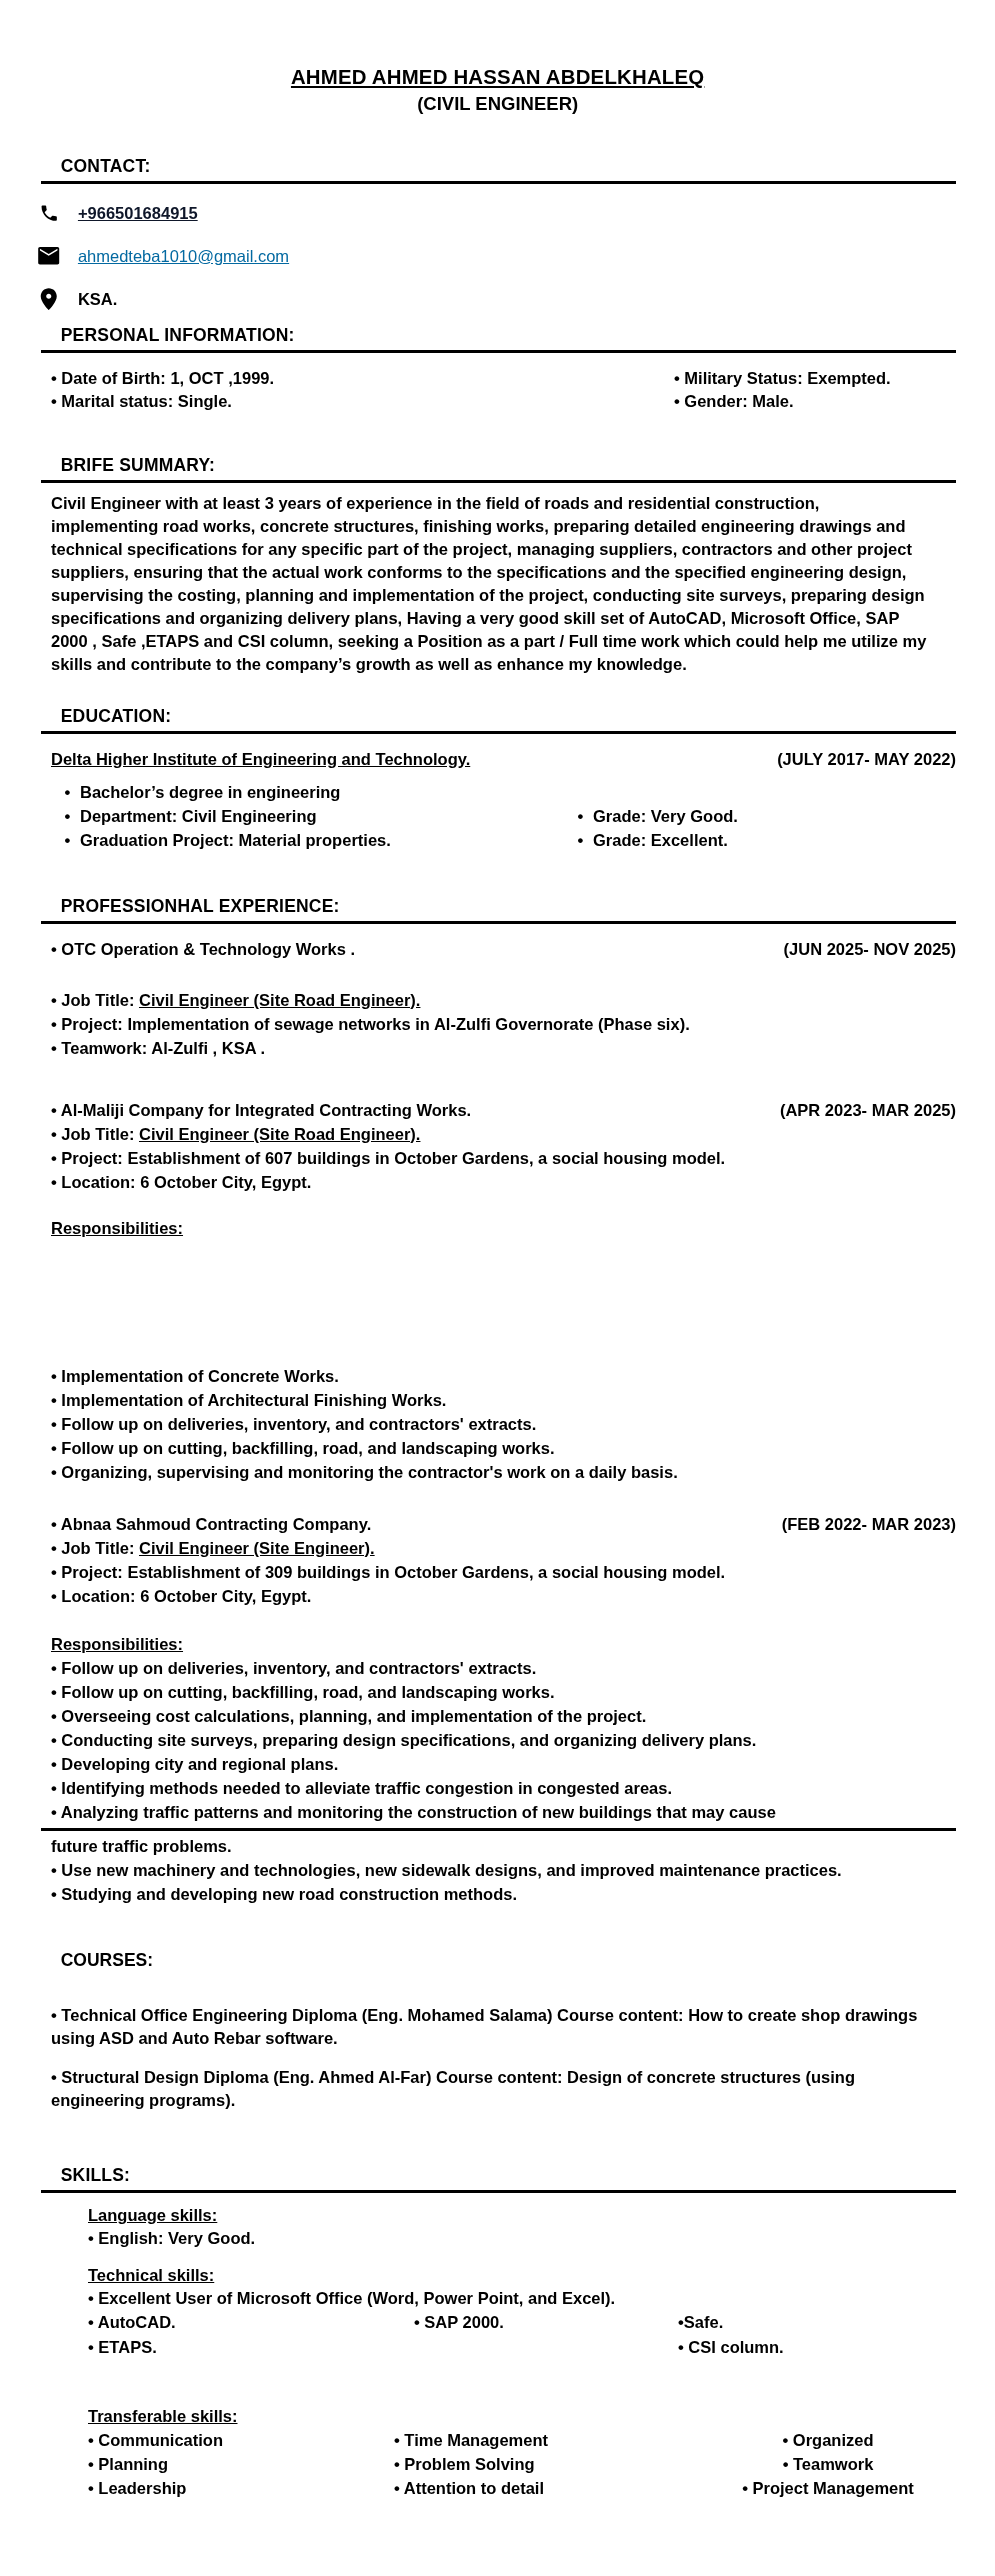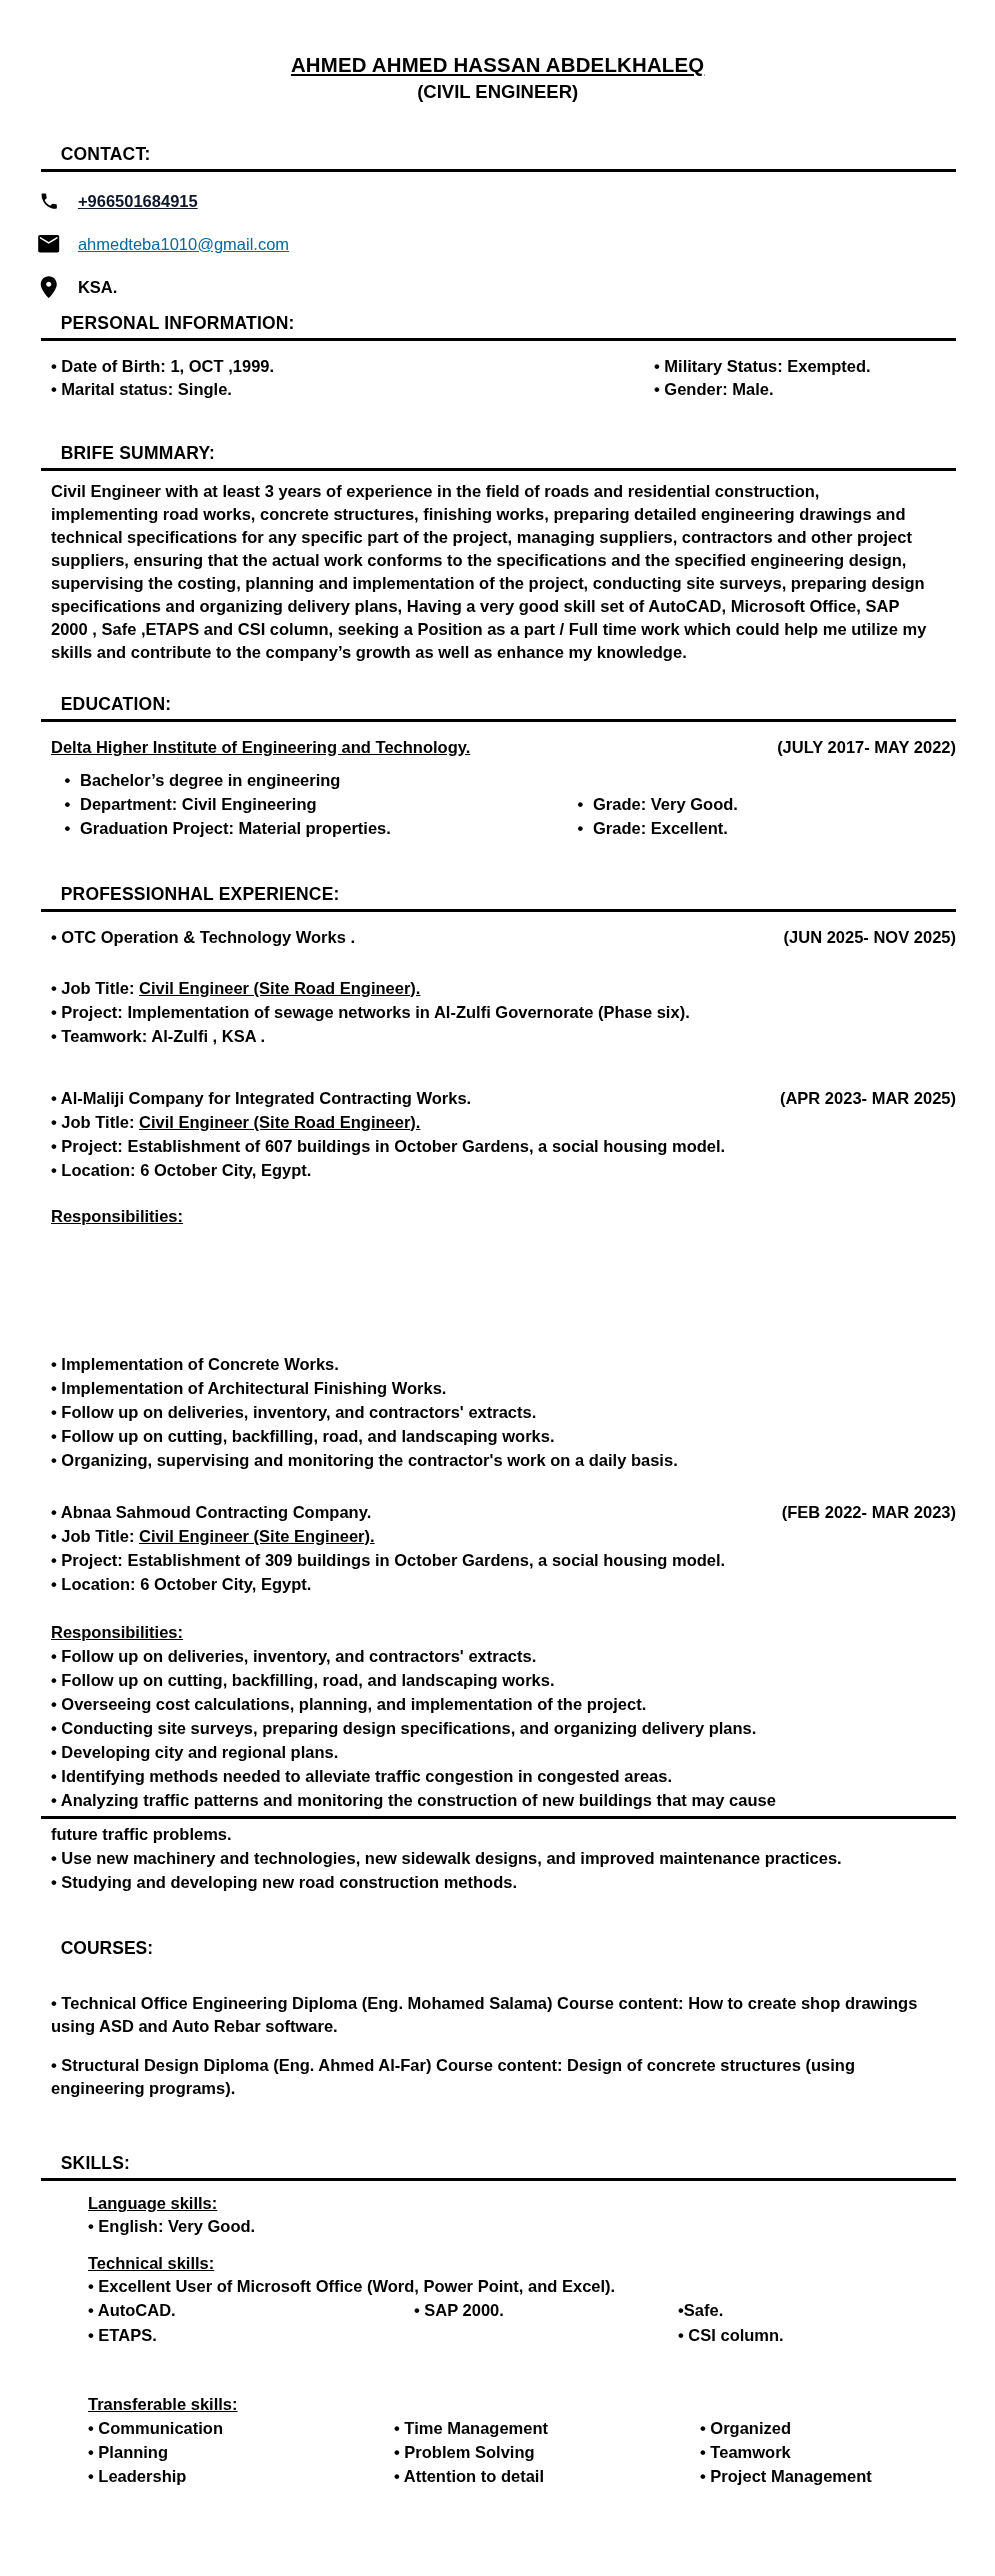--- a/index.html
+++ b/index.html
@@ -1,19 +1,19 @@
 <!DOCTYPE html>
 <html><head>
 <meta charset="utf-8">
 <style>
   html, body { margin:0; padding:0; background:#ffffff; }
   .page {
     width:995px; height:2576px; margin:0 auto; background:#ffffff;
     font-family:"Liberation Sans", sans-serif; font-weight:bold; color:#000;
-    padding:0 39px 0 51px; box-sizing:border-box; overflow:hidden;
+    padding:12px 39px 0 51px; box-sizing:border-box; overflow:hidden;
     font-size:16.5px; line-height:23px;
   }
   .title-wrap { padding-top:52px; text-align:center; margin-left:-11.7px; }
   .doc-name { font-size:20.4px; line-height:27px; text-decoration:underline; letter-spacing:0.2px; }
   .doc-role { font-size:18.5px; line-height:25px; }
 
   .sec-h { font-size:17.5px; line-height:23px; margin-left:9.7px; letter-spacing:0.2px; }
   .sec-line { height:2.9px; background:#000; margin-left:-9.7px; margin-top:2.9px; }
 
   .contact-list { margin-top:7.8px; }
@@ -21,21 +21,21 @@
   .c-icon { width:23px; height:23px; margin-left:-13.6px; flex:0 0 23px; display:flex; align-items:center; justify-content:center; }
   .c-icon svg { display:block; }
   .c-row a, .c-row .c-loc { margin-left:17.5px; }
   .c-phone { color:#0f172a; text-decoration:underline; }
   .c-email { font-weight:normal; text-decoration:underline; }
   .c-loc { }
 
   .p-grid { margin-top:13.6px; }
   .p-row { display:flex; }
   .p-left { width:603px; }
-  .p-right { flex:1; }
+  .p-right { flex:1;margin-left:20px; }
 
   .summary { margin-top:9.7px; width:880px; }
 
   .edu-head { display:flex; justify-content:space-between; margin-top:13.6px; }
   .edu-school { text-decoration:underline; }
   .edu-rows { margin-top:9.7px; line-height:24px; }
   .edu-row { display:flex; }
   .edu-cell-l { display:flex; width:513px; }
   .edu-cell-r { display:flex; }
   .edu-dot { width:29px; padding-left:13.6px; box-sizing:border-box; }
@@ -52,21 +52,21 @@
   .course-item { margin-top:15.6px; width:880px; }
   .course-item.first { margin-top:32px; }
 
   .skills-inner { margin-left:37px; }
   .sub-h { text-decoration:underline; }
   .lang-row { display:flex; }
   .lang-left { width:601px; }
   .tech-grid-row { display:flex; line-height:25px; }
   .tech-c1 { width:326px; } .tech-c2 { width:264px; } .tech-c3 { flex:1; }
   .tr-grid-row { display:flex; line-height:24px; }
-  .tr-c1 { width:306px; } .tr-c2 { width:306px; } .tr-c3 { flex:1; }
+  .tr-c1 { width:306px; } .tr-c2 { width:306px; } .tr-c3 { flex:1;text-align:center; }
 
   .mt4{margin-top:3.9px;}
   .mt12{margin-top:11.7px;} .mt14{margin-top:13.6px;}
   .mt26{margin-top:25px;} .mt28{margin-top:27px;} .mt30{margin-top:29px;}
   .mt40{margin-top:39px;} .mt42{margin-top:41px;} .mt44{margin-top:43px;}
   .mt46{margin-top:45px;} .mt54{margin-top:52px;}
 </style>
 </head>
 <body>
 

